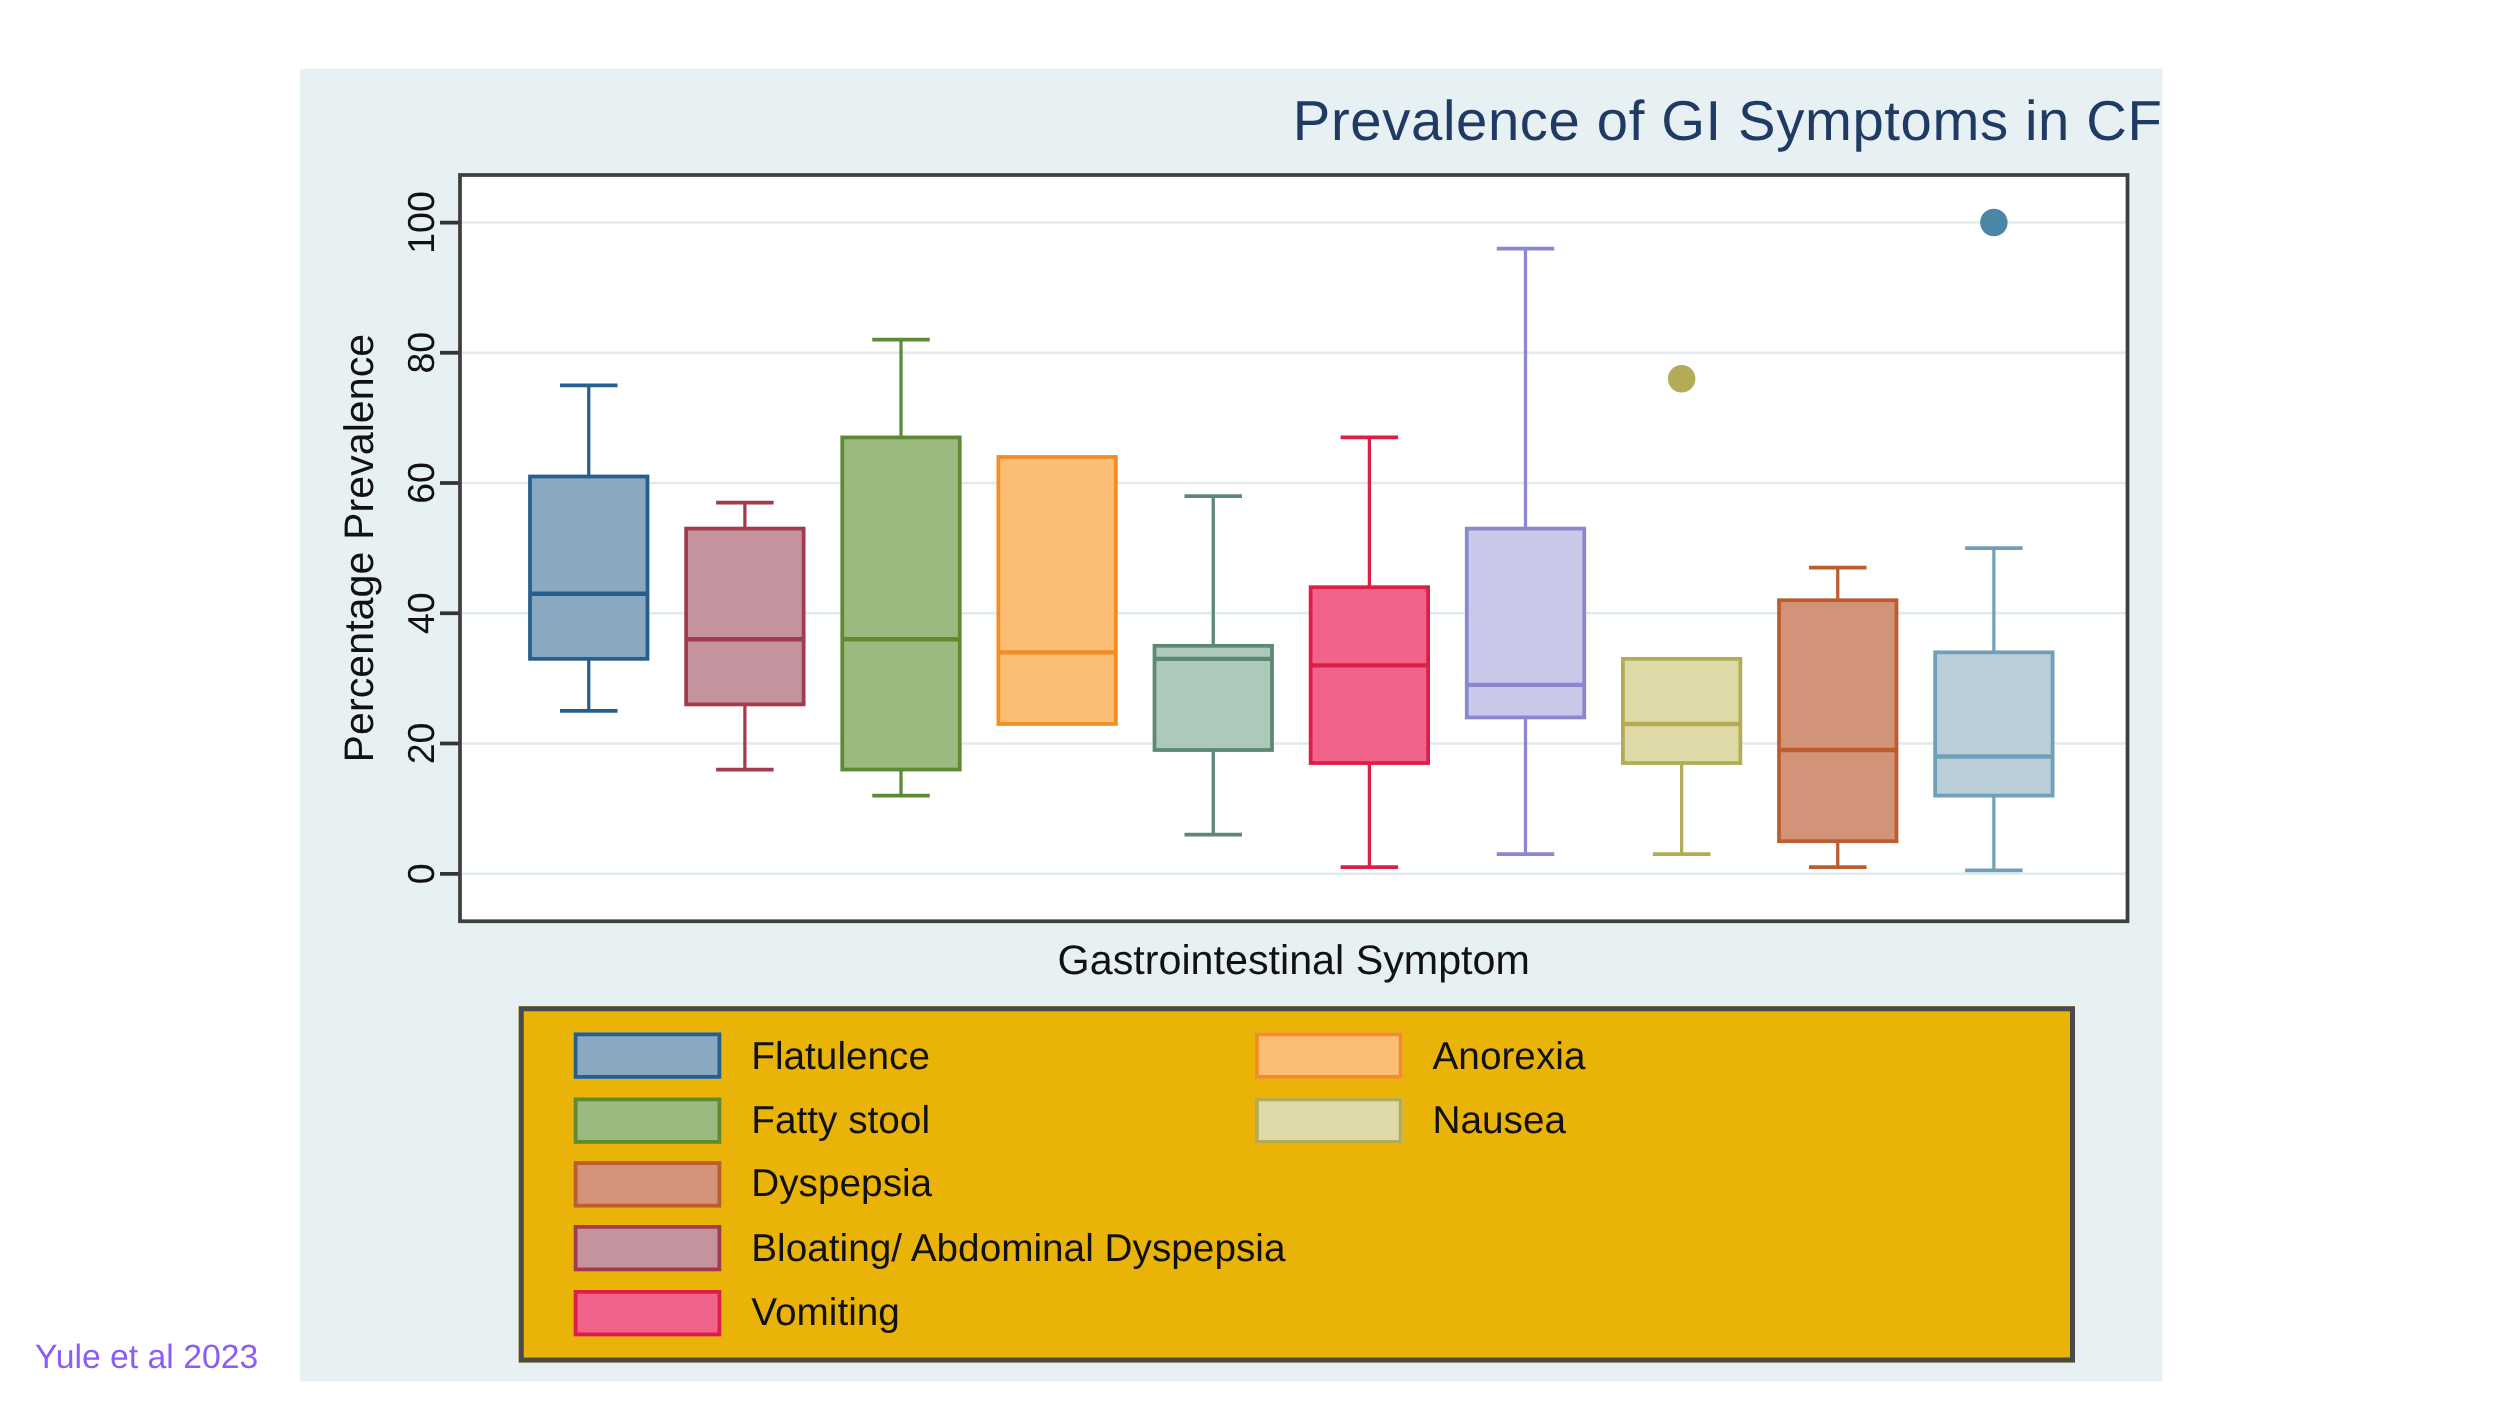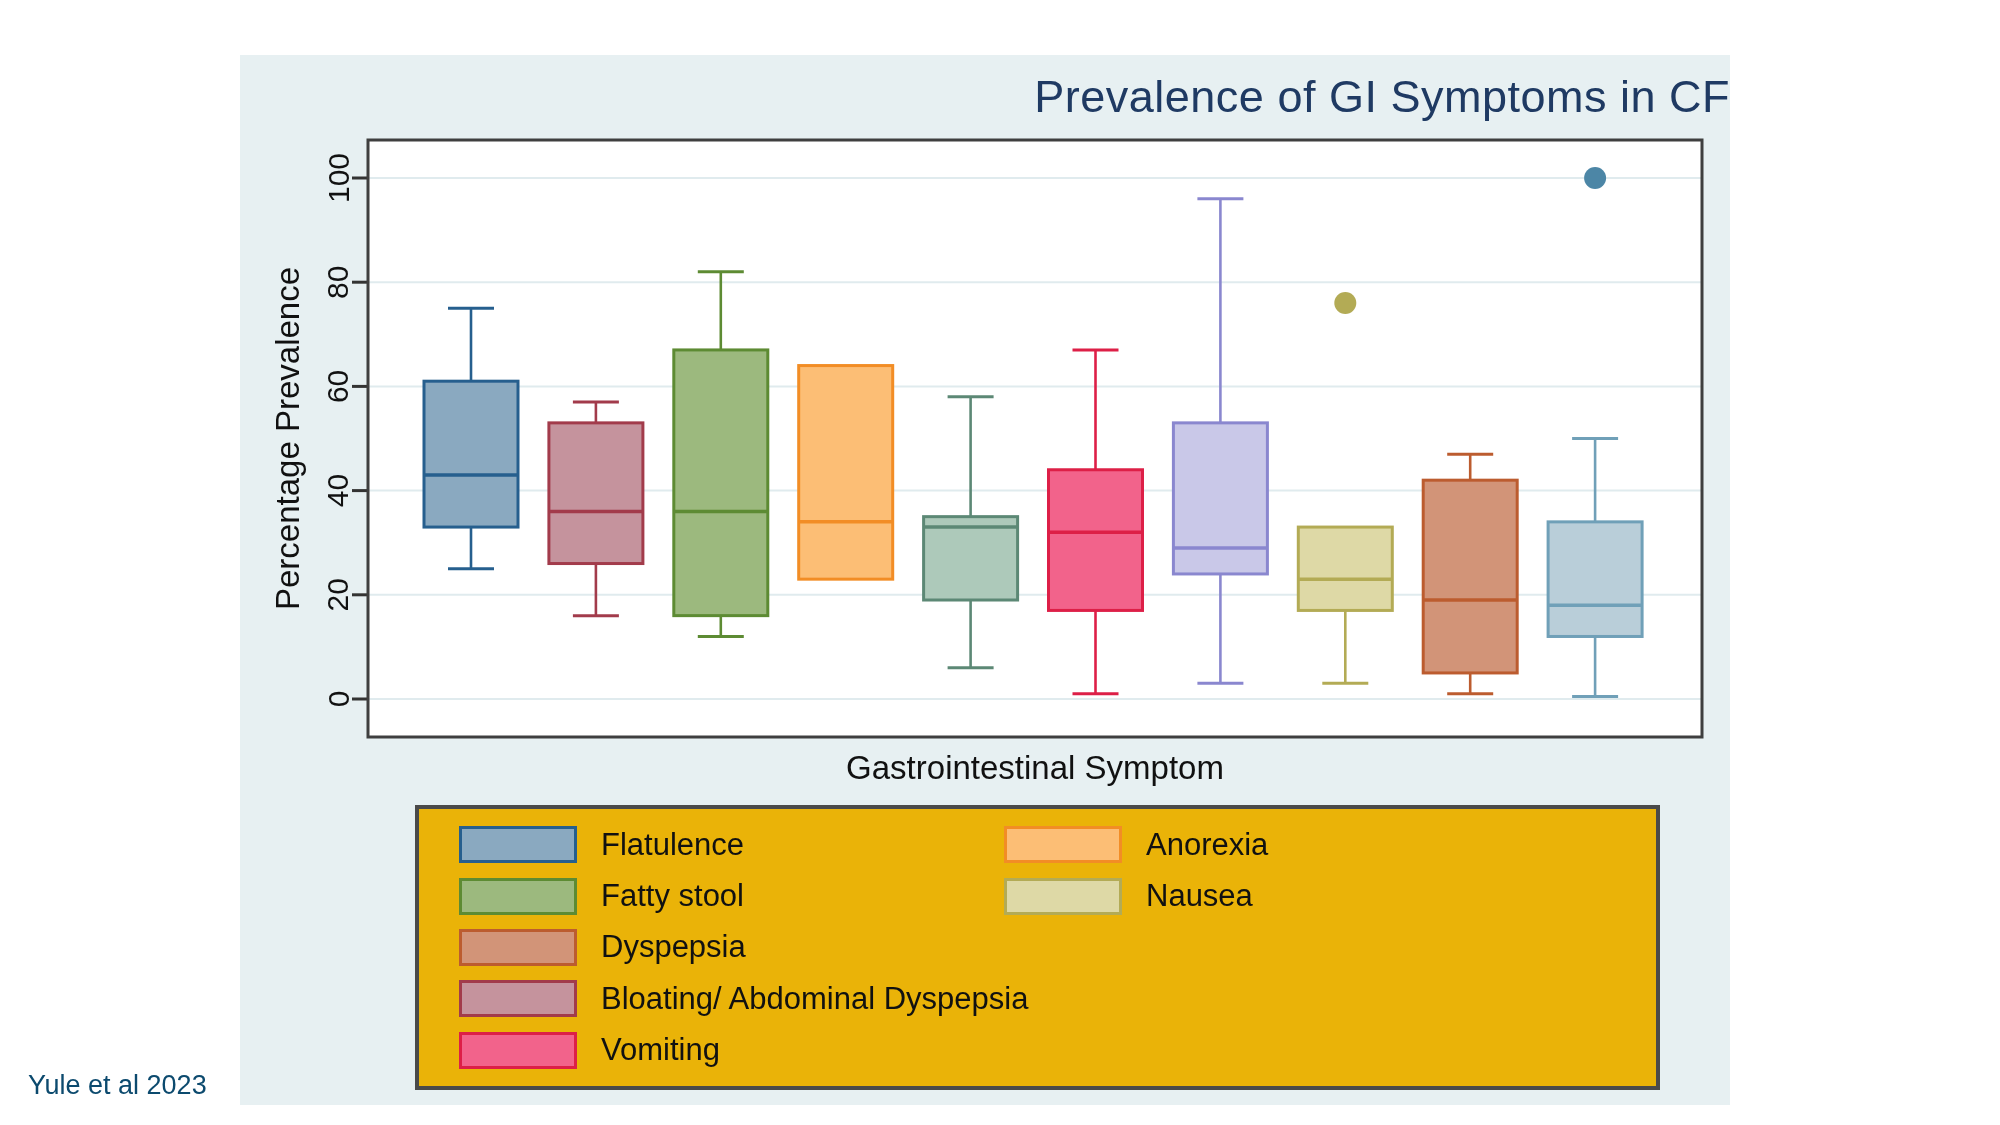--- a/index.html
+++ b/index.html
@@ -9,21 +9,21 @@
   .chart-title{position:absolute;left:0;top:16px;width:100%;text-align:right;
     font-size:45px;color:#1f3a63;letter-spacing:0.5px;}
   .plot-svg{position:absolute;left:0;top:0;width:1490px;height:748px;}
   .legend{position:absolute;left:175px;top:750px;width:1245px;height:285px;
     background:#eab308;border:4px solid #4a4a4a;box-sizing:border-box;
     display:grid;grid-template-columns:545px 1fr;grid-template-rows:repeat(5,1fr);
     grid-auto-flow:column;align-items:center;padding:10px 0 10px 40px;}
   .legend-item{display:flex;align-items:center;gap:24px;}
   .legend-swatch{width:118px;height:37px;border:3px solid #000;box-sizing:border-box;flex:none;}
   .legend-label{font-size:31px;color:#111;white-space:nowrap;}
-  .attribution{position:absolute;left:28px;top:1070px;font-size:27px;color:#0c4a6e;}
+  .attribution{position:absolute;left:28px;top:1070px;font-size:27px;color:#8b5cf6;}
 </style>
 </head>
 <body>
 
 <div class="stage">
 
   <div class="attribution">Yule et al 2023</div>
 
   <div class="panel">
     <div class="chart-title">Prevalence of GI Symptoms in CF</div>

